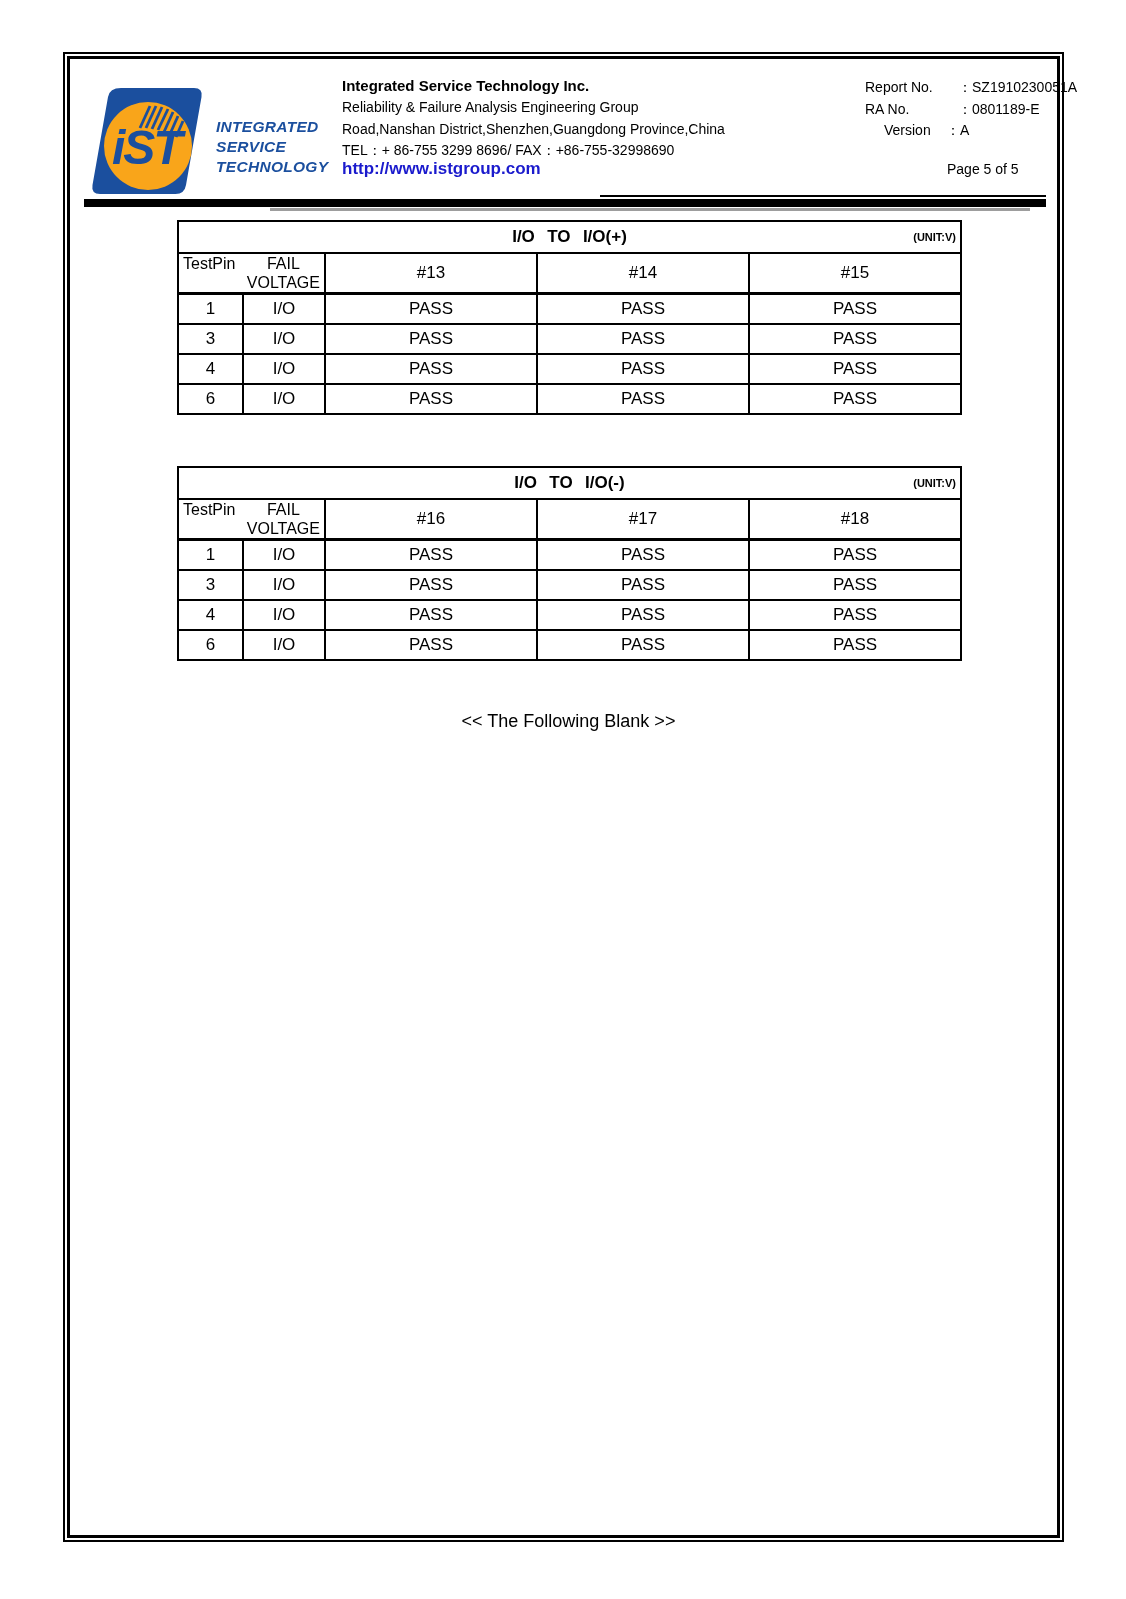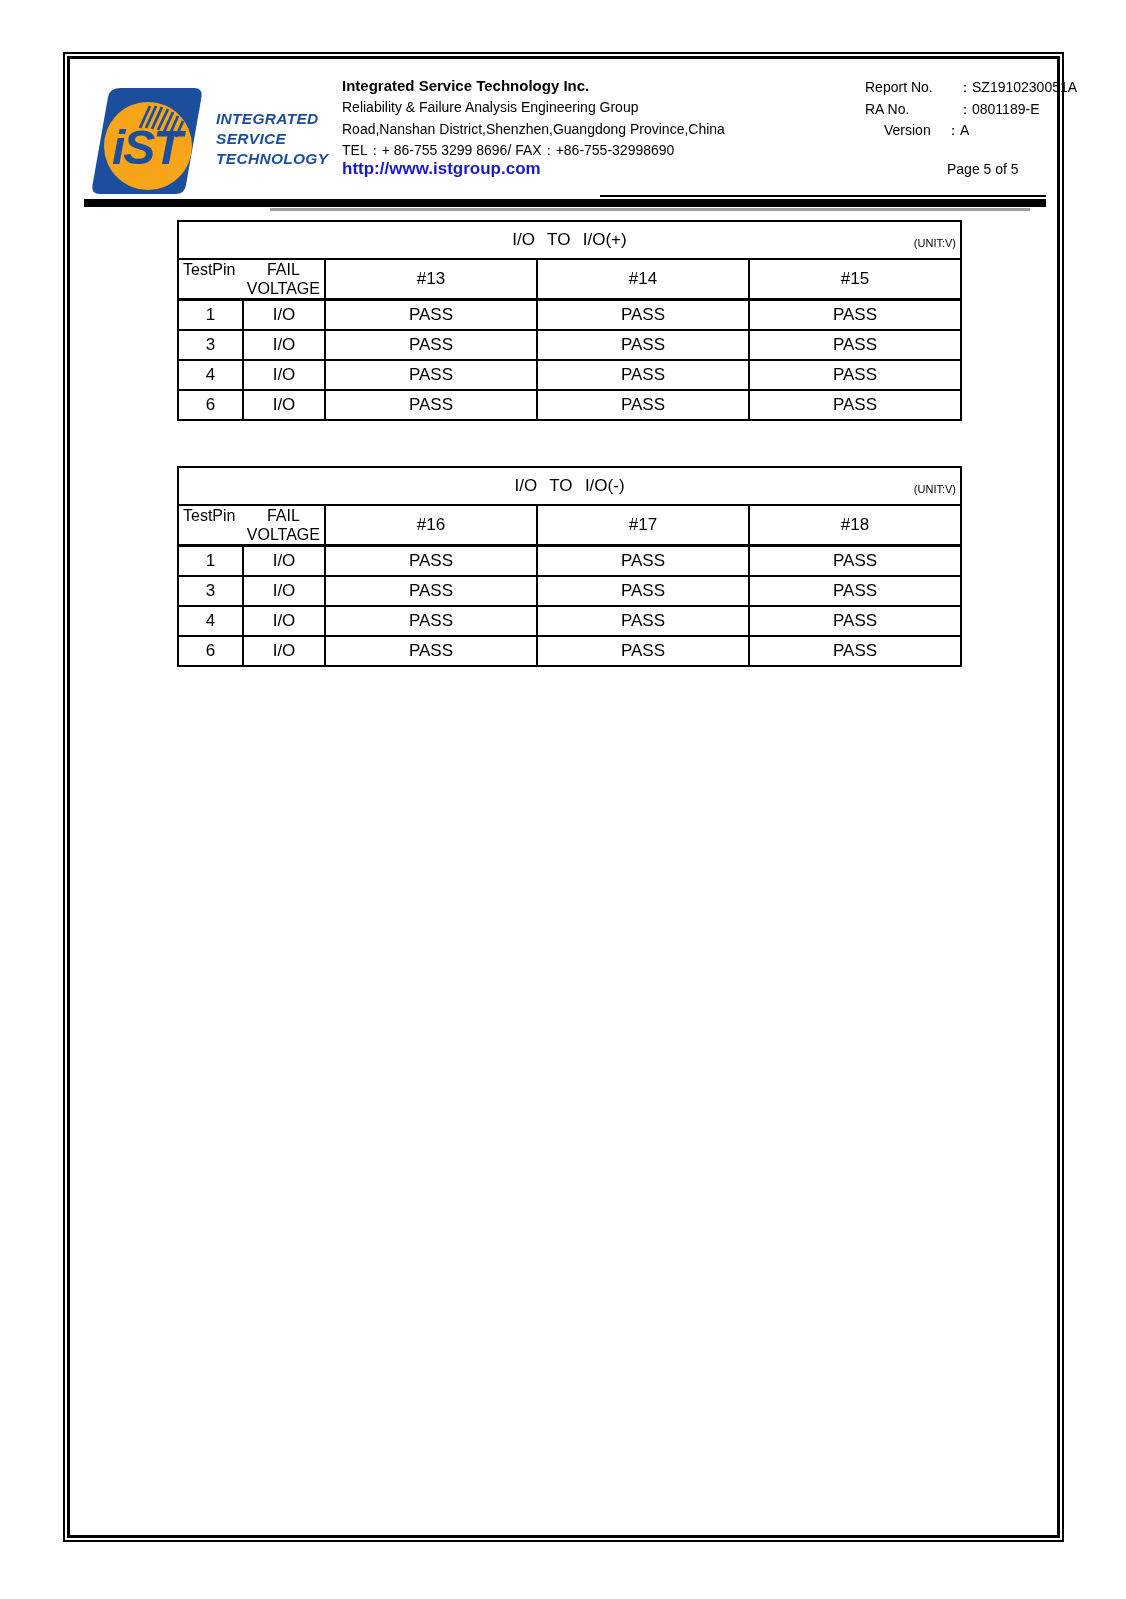--- a/index.html
+++ b/index.html
@@ -13,21 +13,21 @@
   .page-frame {
     position:absolute; left:63px; top:52px; width:1001px; height:1490px;
     border:2px solid #000; padding:2px; background:#fff;
   }
   .page-frame-inner {
     width:100%; height:100%; border:3px solid #000; position:relative; background:#fff;
   }
   
   .logo-svg { position:absolute; left:14px; top:26px; width:126px; height:113px; }
   .brand-block {
-    position:absolute; left:146px; top:50px; width:135px;
+    position:absolute; left:146px; top:58px; width:135px;
     font-size:15.5px; font-weight:bold; font-style:italic;
     color:#1B4F9E; line-height:20px; letter-spacing:0.3px;
   }
   .company-block { position:absolute; left:272px; top:17px; width:465px; }
   .company-name { font-size:15px; font-weight:bold; line-height:20px; }
   .company-group { font-size:14px; line-height:21px; margin-top:1px; }
   .company-addr { font-size:14px; line-height:22px; }
   .company-addr:first-of-type { margin-top:1px; }
   .company-tel { font-size:14px; line-height:20px; }
   .company-web {
@@ -43,21 +43,21 @@
   .divider-thin { position:absolute; left:530px; top:136px; width:446px; height:2px; background:#000; }
   .divider-bar  { position:absolute; left:14px;  top:140px; width:962px; height:8px; background:#000; }
   .divider-shadow { position:absolute; left:200px; top:149px; width:760px; height:3px; background:#9d9d9d; }
   
   .report-table {
     position:absolute; left:107px; width:783px;
     border-collapse:collapse; table-layout:fixed; background:#fff;
   }
   .report-table td { border:2px solid #000; text-align:center; vertical-align:middle; }
   .c-pin { width:65px; } .c-volt { width:82px; } .c-s { width:212px; }
-  .title-cell { height:38px; border-bottom:3px solid #000; position:relative; }
+  .title-cell { height:32px; border-bottom:3px solid #000; position:relative;font-weight:bold; }
   .tbl-title { font-size:17px; word-spacing:0.45em; }
   .tbl-unit { position:absolute; right:4px; bottom:9px; font-size:11px; }
   .head-row td { height:40px; border-bottom:3px solid #000; font-size:17px; }
   .ph-flex { display:flex; width:100%; }
   .ph-left { width:44%; display:flex; flex-direction:row; align-items:flex-start; padding-left:4px; }
   .ph-right { width:56%; display:flex; flex-direction:column; align-items:center; }
   .ph-flex span { font-size:16px; line-height:19px; }
   .data-row td { height:30px; font-size:17px; }
   .tbl-1 { top:161px; }
   .tbl-2 { top:407px; }
@@ -244,15 +244,16 @@
       <tr class="data-row">
         <td>6</td>
         <td>I/O</td>
         <td>PASS</td>
         <td>PASS</td>
         <td>PASS</td>
       </tr>
     </tbody>
       </table>
 
+    <div class="blank-note">&lt;&lt; The Following Blank &gt;&gt;</div>
 
   </div>
 </div>
 
 </body></html>

